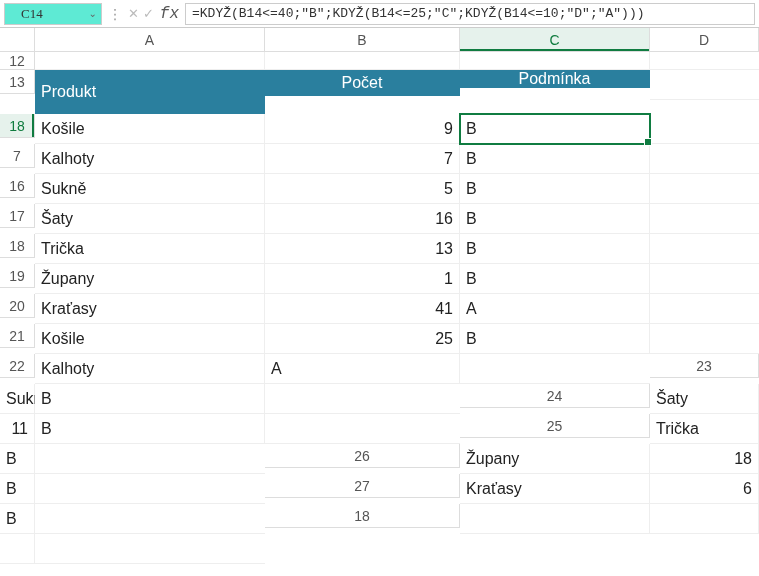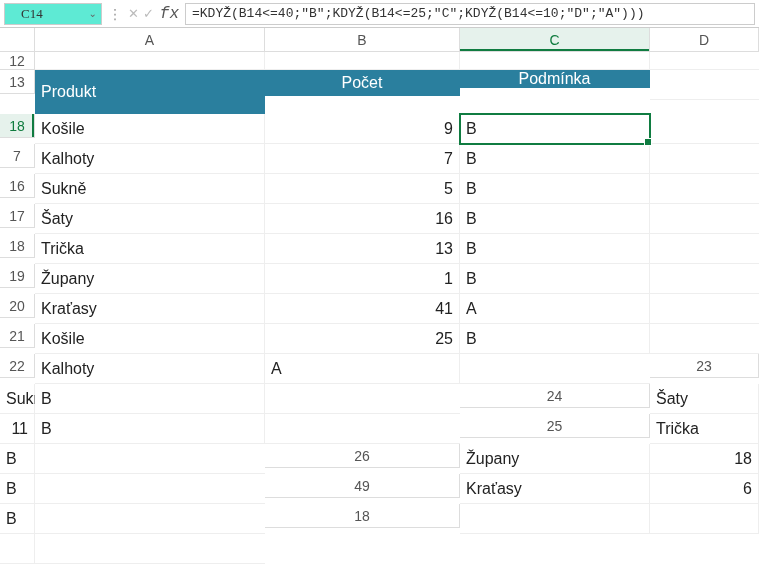--- a/index.html
+++ b/index.html
@@ -227,21 +227,21 @@
     <div class="cell empty-d"></div>
     <div class="row-hdr">25</div>
     <div class="cell">Trička</div>
     <div class="cell">B</div>
     <div class="cell empty-d"></div>
     <div class="row-hdr">26</div>
     <div class="cell">Župany</div>
     <div class="cell num">18</div>
     <div class="cell">B</div>
     <div class="cell empty-d"></div>
-    <div class="row-hdr">49</div>
+    <div class="row-hdr">27</div>
     <div class="cell">Kraťasy</div>
     <div class="cell num">6</div>
     <div class="cell">B</div>
     <div class="cell empty-d"></div>
     <div class="row-hdr">18</div>
     <div class="cell"></div>
     <div class="cell"></div>
     <div class="cell"></div>
     <div class="cell empty-d"></div>
   </div>

